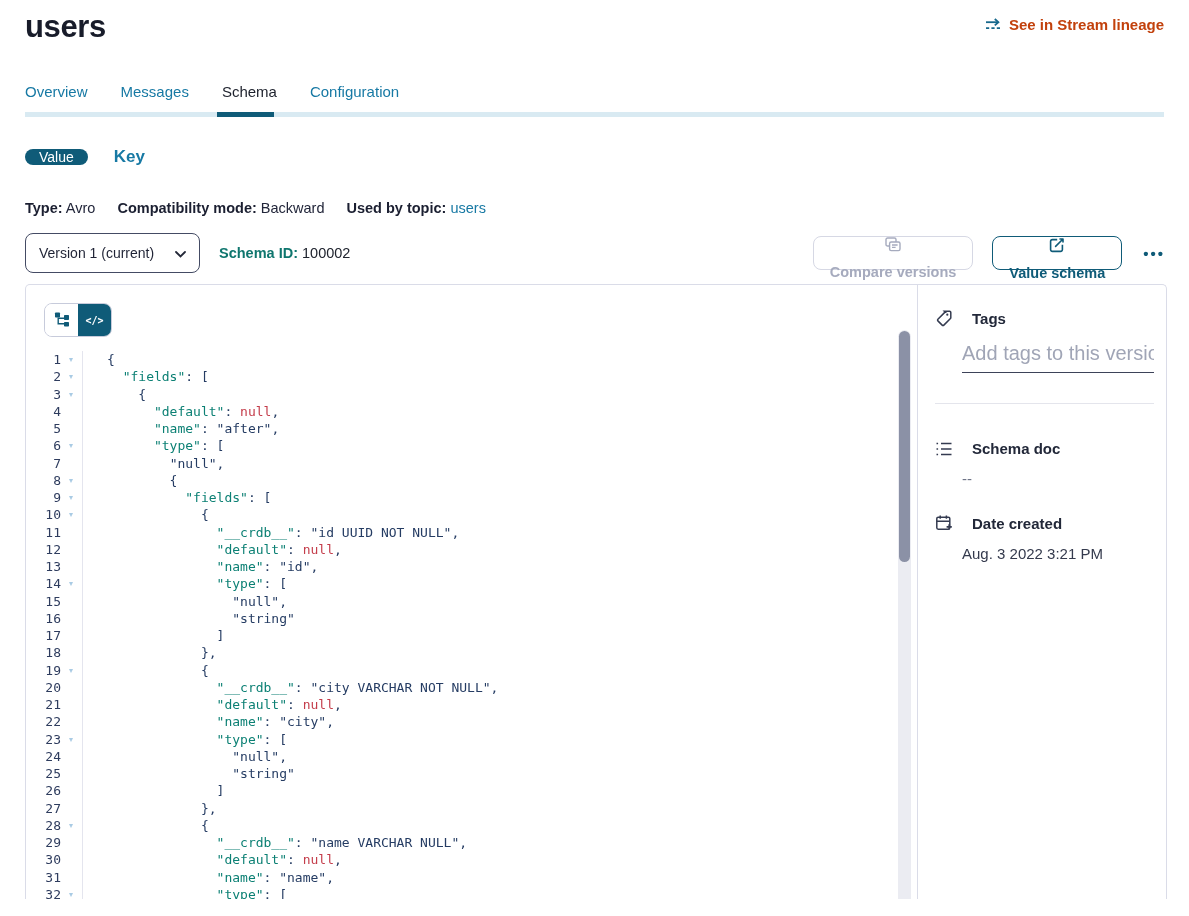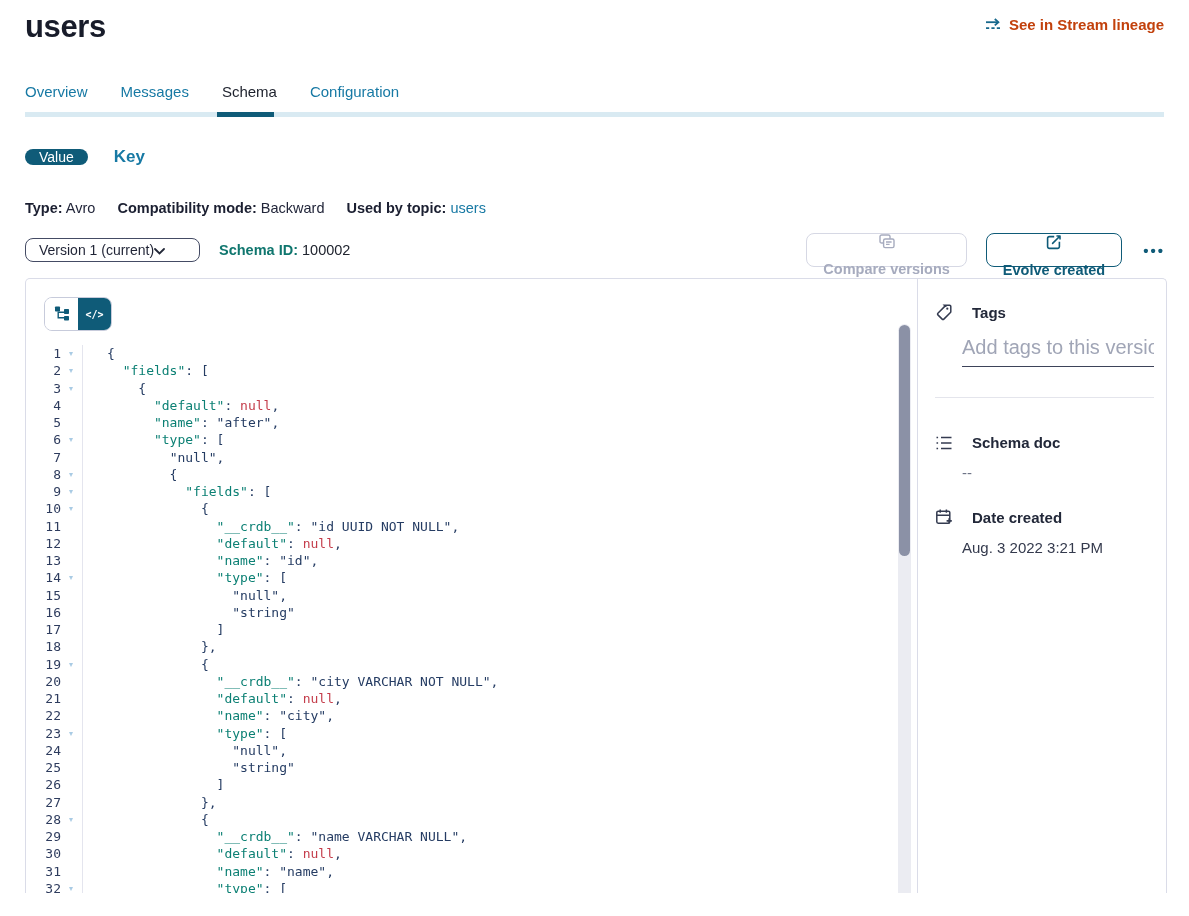--- a/index.html
+++ b/index.html
@@ -34,21 +34,21 @@
   
   .vk-row{margin:30px 0 0 25px;display:flex;align-items:center;gap:26px;}
   .vk-value{background:var(--accent);color:#fff;border:none;border-radius:8px;padding:0 14px;font-size:14px;font-family:inherit;cursor:pointer;}
   .vk-key{color:var(--link);font-size:17px;background:none;border:none;font-family:inherit;cursor:pointer;padding:0;font-weight:bold;}
   
   .meta-row{margin:33px 25px 0 25px;font-size:14.5px;display:flex;gap:22px;color:#22263a;}
   .meta-item b{font-weight:700;color:#1b1f31;}
   .meta-link{color:var(--link);cursor:pointer;text-decoration:none;}
   
   .version-row{margin:17px 22px 0 25px;display:flex;align-items:center;}
-  .select{width:175px;height:24px;border:1.4px solid #444b64;border-radius:8px;display:flex;align-items:center;justify-content:flex-start;padding:0 13px;font-size:14px;color:#1f2335;cursor:pointer;background:#fff;}
+  .select{width:175px;height:40px;border:1.4px solid #444b64;border-radius:8px;display:flex;align-items:center;justify-content:space-between;padding:0 13px;font-size:14px;color:#1f2335;cursor:pointer;background:#fff;}
   .schema-id{margin-left:19px;font-size:14.5px;}
   .schema-id b{font-weight:700;color:#0f766e;}
   .actions{margin-left:auto;display:flex;align-items:center;gap:19px;}
   .btn{height:34px;border-radius:8px;font-size:14.5px;font-weight:700;display:flex;align-items:center;gap:9px;padding:0 16px;background:#fff;font-family:inherit;cursor:pointer;flex-direction:column;}
   .btn.disabled{border:1px solid var(--disabled-border);color:var(--disabled-text);cursor:default;}
   .btn.outline{border:1.4px solid var(--accent);color:var(--accent);}
   .more-btn{background:none;border:none;color:var(--accent);font-size:15px;font-weight:700;letter-spacing:2px;cursor:pointer;padding:0 2px;font-family:inherit;}
   
   .panel{margin:11px 22px 0 25px;border:1px solid var(--border);border-bottom:none;border-radius:5px 5px 0 0;height:615px;display:flex;overflow:hidden;}
   .code-col{width:892px;flex:none;border-right:1px solid var(--border);position:relative;}
@@ -156,21 +156,21 @@
       </span>
       <span>Compare versions</span>
     </button>
     <button class="btn outline">
       <span>
         <svg width="16" height="16" viewBox="0 0 16 16" fill="none" stroke="#0f5b78" stroke-width="1.6">
           <path d="M8.2 2.6H3.4A1.8 1.8 0 0 0 1.6 4.4v8.2a1.8 1.8 0 0 0 1.8 1.8h8.2a1.8 1.8 0 0 0 1.8-1.8V7.8"></path>
           <path d="M6.6 9.4 14 2M14 2h-3M14 2v3" stroke-linecap="round"></path>
         </svg>
       </span>
-      <span>Evolve created</span>
+      <span>Value schema</span>
     </button>
     <button class="more-btn">•••</button>
   </div>
 </div>
 
 <div class="panel">
 
   <div class="code-col">
     <div class="toolbar">
       <div class="seg-ctl">

